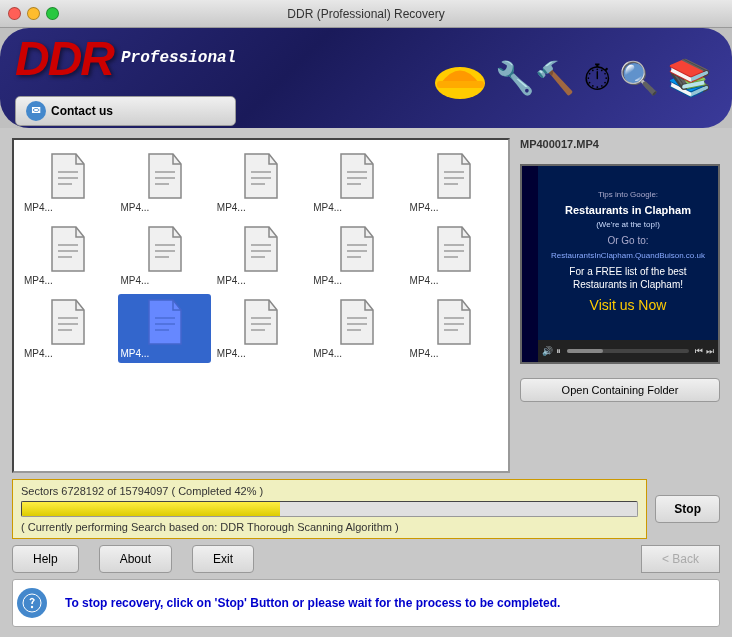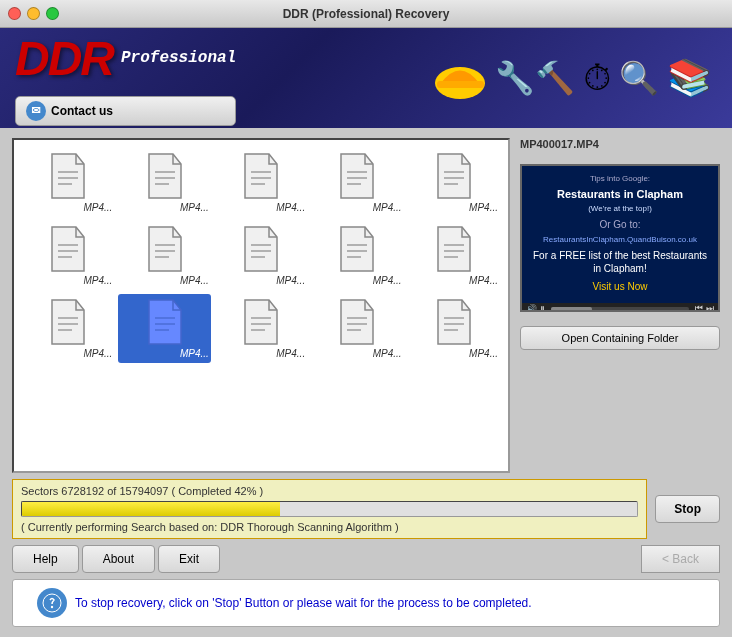--- a/index.html
+++ b/index.html
@@ -34,32 +34,33 @@
     }
     .tb-close { background: #ff5f57; }
     .tb-min { background: #febc2e; }
     .tb-max { background: #28c840; }
     .title-bar-text {
       position: absolute;
       left: 50%;
       transform: translateX(-50%);
       font-size: 12px;
       color: #333;
-      font-weight: bold;
+      font-weight: normal;
     }
 
     
     .header {
       height: 100px;
       background: linear-gradient(135deg, #2a2a7a 0%, #1a1a5a 40%, #3a3a9a 100%);
       display: flex;
       align-items: center;
       padding: 0 15px;
       position: relative;
       overflow: hidden;
+      border-radius: 29px;
     }
     .header-logo {
       display: flex;
       align-items: center;
       gap: 8px;
     }
     .logo-ddr {
       font-size: 48px;
       font-weight: 900;
       color: #cc0000;
@@ -153,51 +154,51 @@
     .file-item.selected {
       background: #3366cc;
     }
     .file-icon {
       width: 40px; height: 48px;
       position: relative;
     }
     .file-icon svg { width: 100%; height: 100%; }
     .file-label {
       font-size: 10px;
-      text-align: right;
+      text-align: left;
       margin-top: 2px;
       color: #333;
       white-space: nowrap;
       overflow: hidden;
       text-overflow: ellipsis;
       width: 100%;
-      font-style: italic;
     }
     .file-item.selected .file-label { color: white; }
 
     
     .preview-panel {
       width: 200px;
       display: flex;
       flex-direction: column;
       gap: 14px;
     }
     .preview-title {
       font-size: 11px;
       color: #333;
       font-weight: bold;
     }
     .video-preview {
       background: #000033;
       border: 2px solid #666;
-      height: 148px;
+      height: 200px;
       display: flex;
       flex-direction: column;
       position: relative;
       overflow: hidden;
+      padding-left: 16px;
     }
     .video-content {
       flex: 1;
       background: #001a4d;
       display: flex;
       flex-direction: column;
       align-items: center;
       justify-content: center;
       padding: 8px;
       color: white;
@@ -229,21 +230,21 @@
       color: #88aaff;
       margin: 2px 0;
     }
     .video-body {
       font-size: 10px;
       color: white;
       margin: 3px 0;
       line-height: 1.3;
     }
     .video-cta {
-      font-size: 10px;
+      font-size: 14px;
       color: #ffcc00;
       margin: 3px 0;
     }
     .video-controls {
       background: #222;
       height: 22px;
       display: flex;
       align-items: center;
       padding: 0 4px;
       gap: 3px;
@@ -317,21 +318,21 @@
       cursor: pointer;
       font-size: 12px;
       font-weight: bold;
       white-space: nowrap;
       align-self: center;
     }
 
     
     .bottom-buttons {
       display: flex;
-      gap: 3px;
+      gap: 20px;
       align-items: center;
     }
     .btn {
       background: linear-gradient(to bottom, #f0f0f0, #d8d8d8);
       border: 1px solid #999;
       border-radius: 4px;
       padding: 6px 20px;
       cursor: pointer;
       font-size: 12px;
     }
@@ -348,25 +349,26 @@
     .spacer { flex: 1; }
     .nav-group {
       display: flex;
       gap: 5px;
     }
 
     
     .info-bar {
       background: white;
       border: 1px solid #aaa;
-      padding: 8px 24px;
-      display: flex;
-      align-items: center;
-      gap: 8px;
+      padding: 8px 4px;
+      display: flex;
+      align-items: center;
+      gap: 18px;
       border-radius: 3px;
+      font-weight: bold;
     }
     .info-icon {
       width: 30px; height: 30px;
       background: #4488cc;
       border-radius: 50%;
       display: flex;
       align-items: center;
       justify-content: center;
       color: white;
       font-size: 16px;

